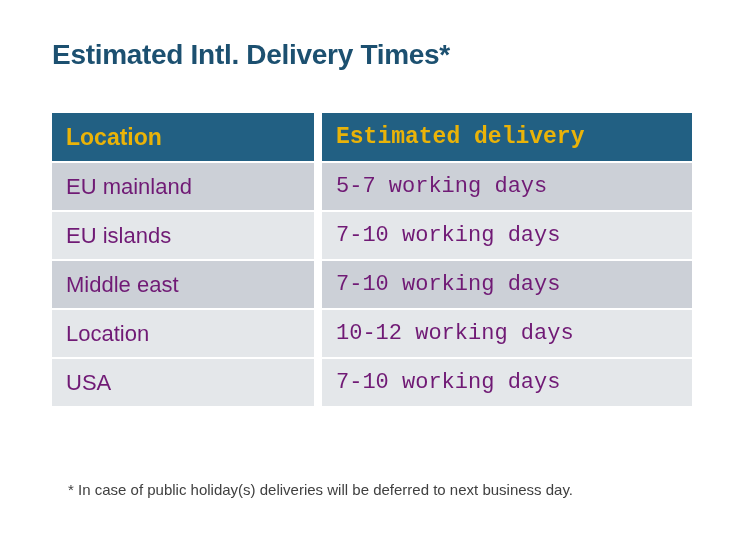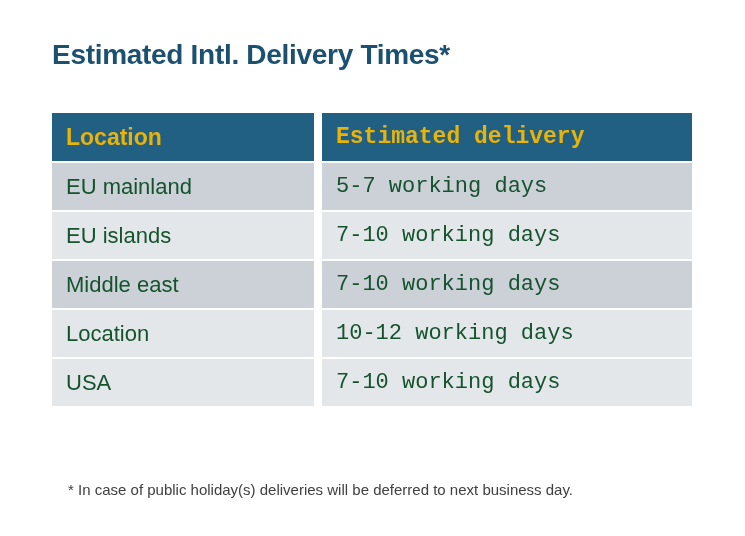--- a/index.html
+++ b/index.html
@@ -46,21 +46,21 @@
     margin-bottom: 2px;
   }
 
   .cell {
     box-sizing: border-box;
     height: 47px;
     display: flex;
     align-items: center;
     padding-left: 14px;
     font-size: 22px;
-    color: #14532d;
+    color: #701a75;
     line-height: 1;
     overflow: hidden;
     white-space: nowrap;
   }
 
   .cell-location {
     width: 262px;
     flex: 0 0 262px;
   }
 

